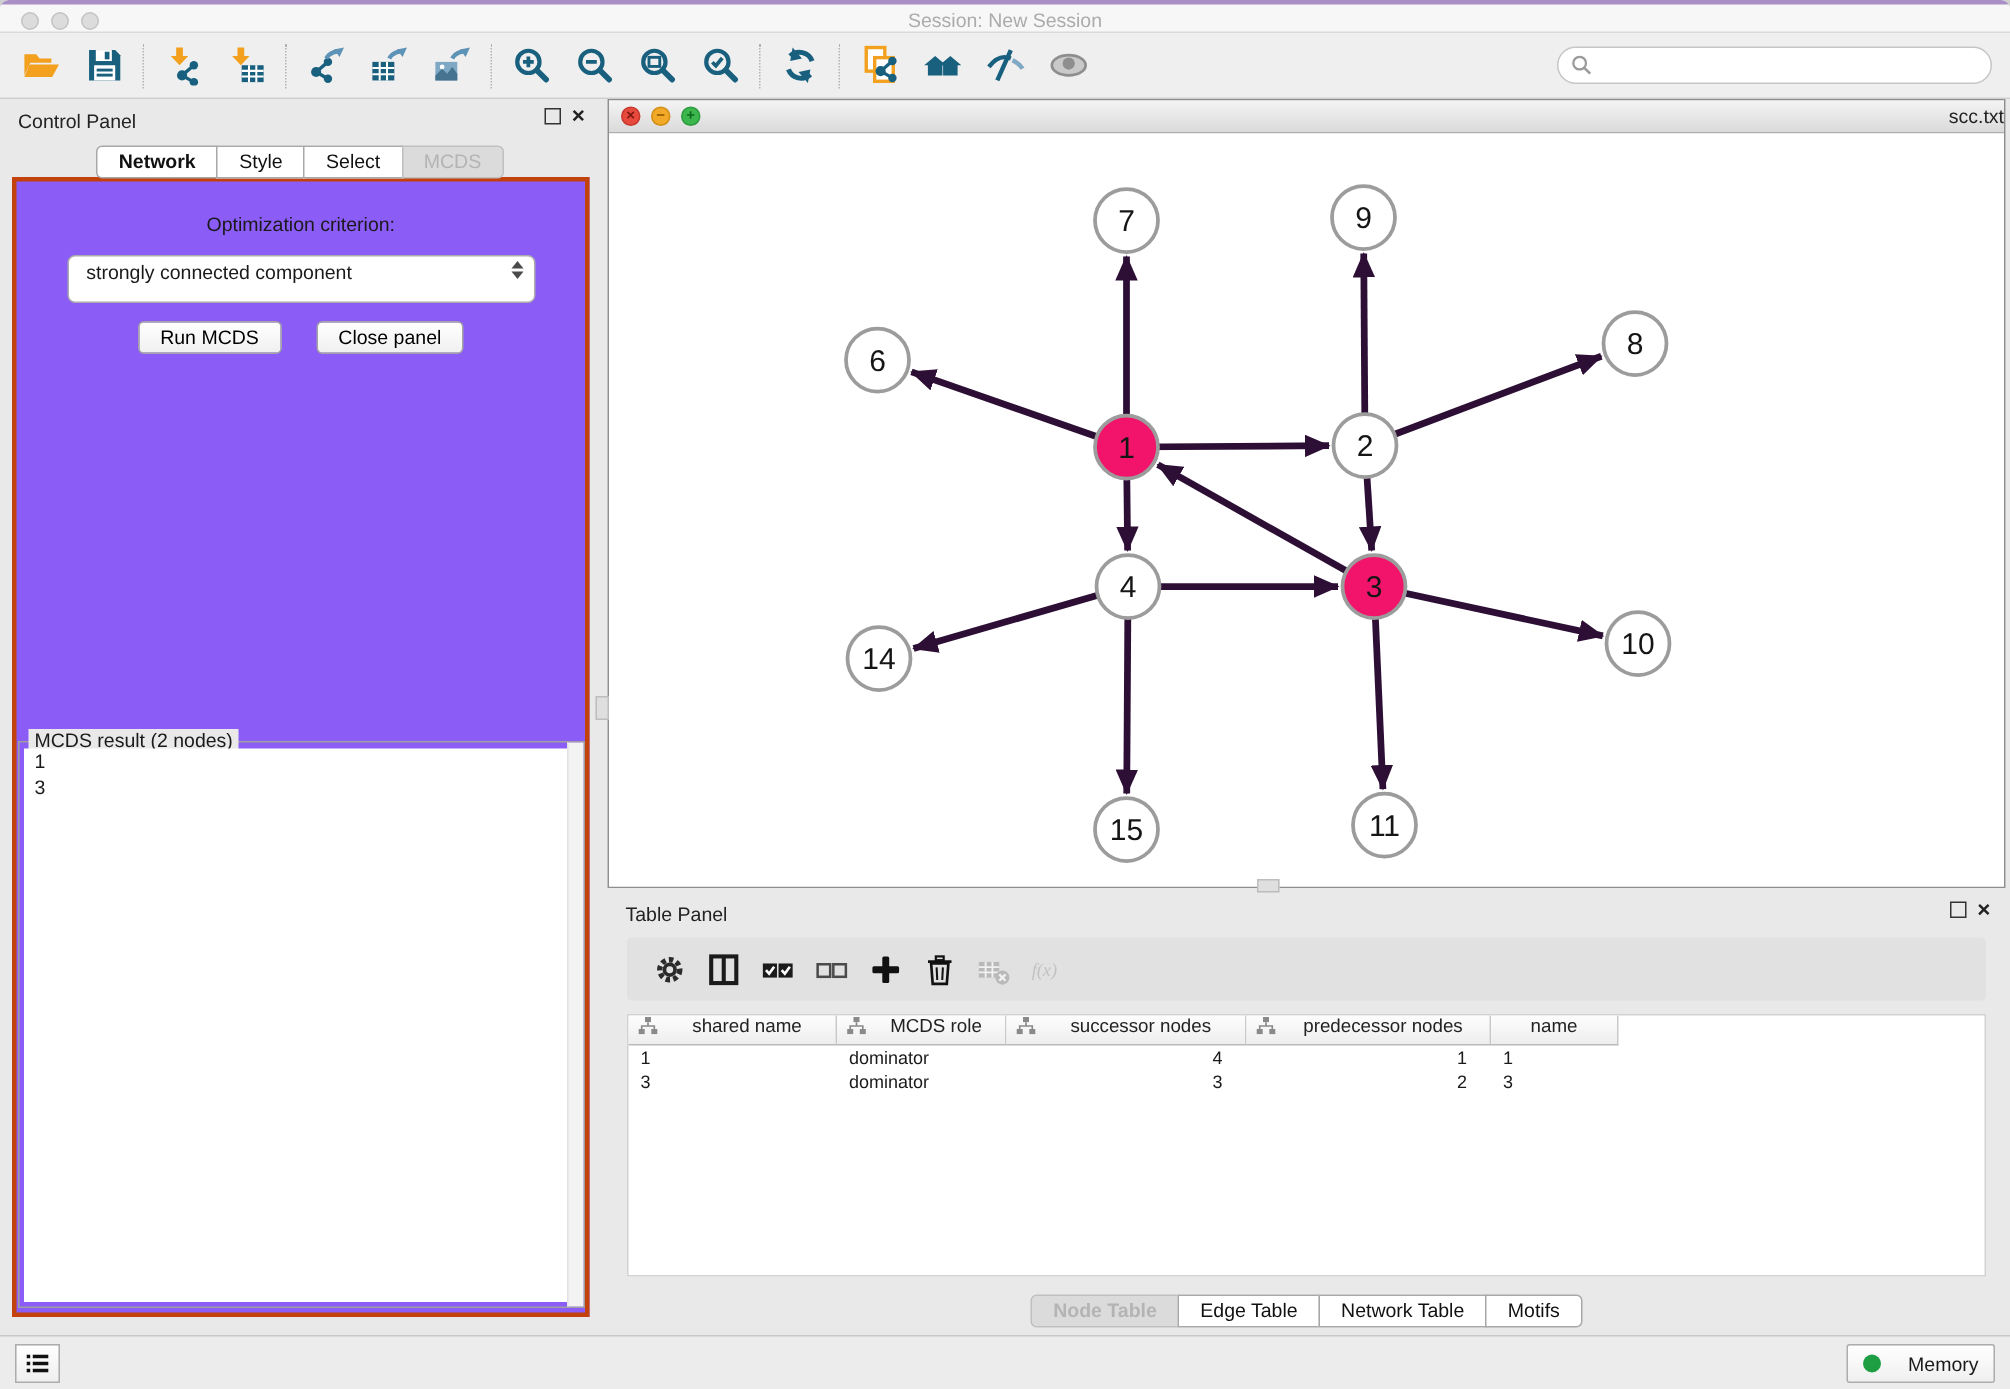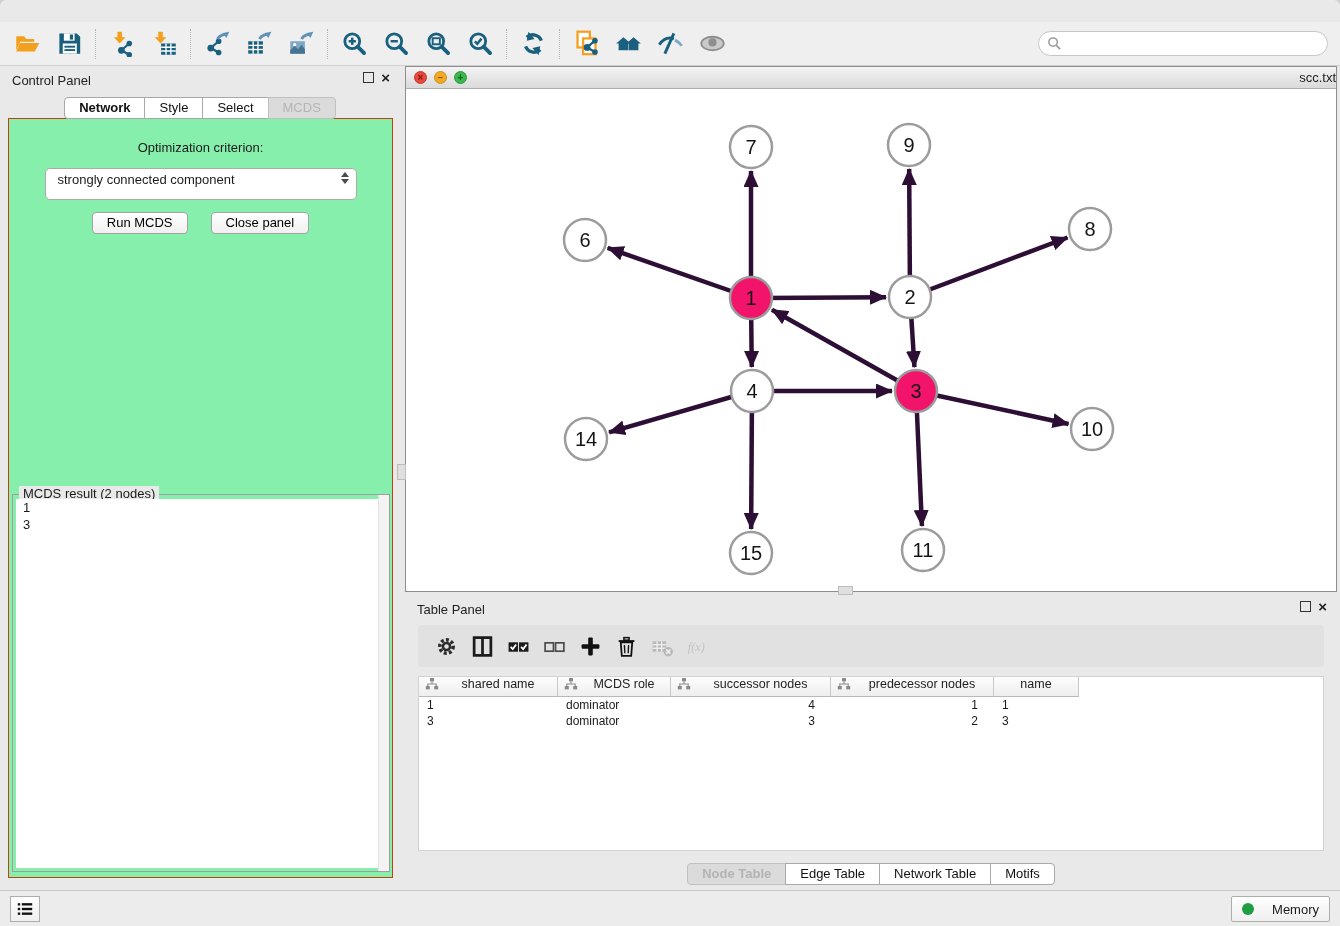--- a/index.html
+++ b/index.html
@@ -37,21 +37,21 @@
   .tabs { display:flex; }
   .tab { font-size:13px; padding:2px 14px 3px; background:#fff; border:1px solid #A8A8A8;
     margin-left:-1px; color:#111; white-space:nowrap; }
   .tab:first-child { border-radius:4px 0 0 4px; margin-left:0;font-weight:bold; }
   .tab:last-child { border-radius:0 4px 4px 0; }
   .tab.selected { background:#DBDBDB; color:#B4B4B4; border-color:#C0C0C0; }
   
   .control-panel { position:absolute; left:0; top:66px; width:400px; height:822px; background:#E9E9E9; }
   .cp-tabs { position:absolute; top:31px; left:0; right:0; display:flex; justify-content:center; z-index:3; }
   .cp-content { position:absolute; left:8px; right:7px; top:52px; bottom:10px;
-    border:1px solid #c2410c; background:#86efac; }
+    border:3px solid #c2410c; background:#8b5cf6; }
   .opt-label { text-align:center; margin-top:21px; font-size:13px; }
   .dropdown { position:relative; margin:13px auto 0; width:312px; height:32px; background:#fff;
     border:1px solid #ABABAB; border-radius:5px; font-size:13px; line-height:21px; padding-left:12px; }
   .dd-arrows { position:absolute; right:7px; top:3px; display:flex; flex-direction:column; gap:2px; }
   .dd-arrows i { display:block; width:0; height:0; border-left:4.5px solid transparent; border-right:4.5px solid transparent; }
   .dd-up { border-bottom:5px solid #4a4a4a; }
   .dd-down { border-top:5px solid #4a4a4a; }
   .btn-row { display:flex; justify-content:center; gap:23px; margin-top:12px; }
   .aqua-btn { background:linear-gradient(#FFFFFF,#F0F0F0); border:1px solid #A3A3A3; border-radius:4px;
     padding:2px 14px 3px; font-size:13px; font-family:inherit; }
@@ -107,20 +107,28 @@
   .memory-btn { position:absolute; right:10px; top:5px; height:26px;
     background:linear-gradient(#fff,#EFEFEF); border:1px solid #ADADAD; border-radius:2px;
     display:flex; align-items:center; gap:18px; padding:0 10px; font-size:13px; }
   .mem-dot { width:12px; height:12px; border-radius:50%; }
 </style>
 </head>
 <body>
 
 <div id="app">
 
+  <div class="titlebar">
+    <div class="traffic">
+      <span class="tl-dot"></span>
+      <span class="tl-dot"></span>
+      <span class="tl-dot"></span>
+    </div>
+    <div class="win-title">Session: New Session</div>
+  </div>
 
   <div class="toolbar">
     <div id="tb-groups" style="display:flex;align-items:center;">
         <div class="tb-group">
           <span class="tb-icon">
             <svg xmlns="http://www.w3.org/2000/svg" viewBox="0 0 24 24">
               <path fill="#F2A01E" d="M2 5.5h7l2 2.5h7v2.5H5.5L2 18z"></path>
               <path fill="#F2A01E" d="M5 11.5h17.5L18.5 19H2z"></path>
             </svg>
           </span>

